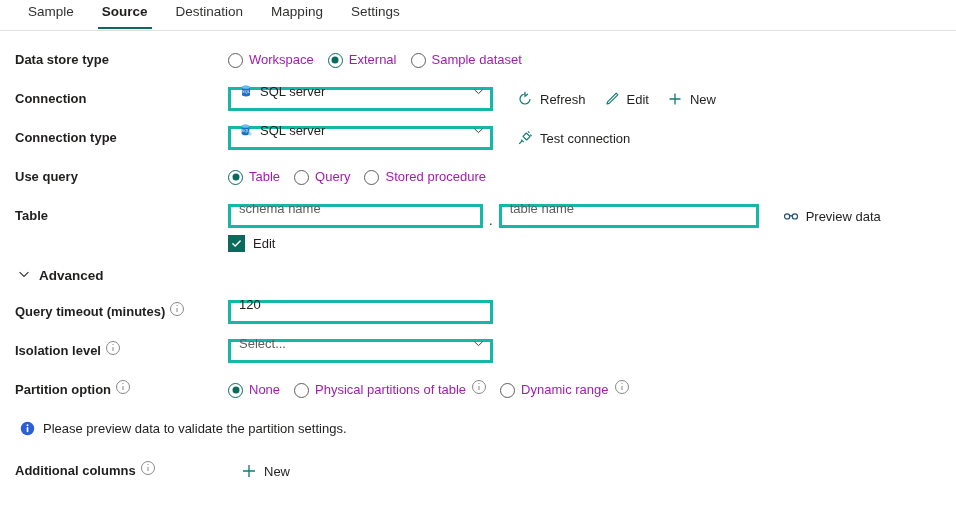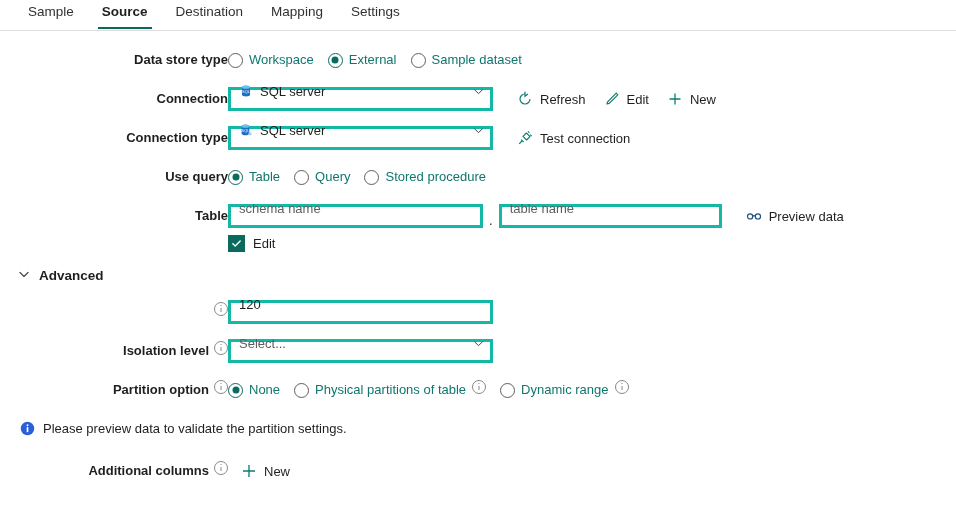--- a/index.html
+++ b/index.html
@@ -63,21 +63,20 @@
   .label {
     width: 213px;
     flex: 0 0 213px;
     font-weight: bold;
     font-size: 13px;
     color: #201f1e;
     line-height: 16px;
     display: flex;
     align-items: center;
     gap: 5px;
-    justify-content: flex-end;
   }
   .control {
     display: flex;
     align-items: center;
     flex: 1 1 auto;
     min-width: 0;
   }
 
   
   .info-icon {
@@ -117,21 +116,21 @@
     display: flex;
     align-items: center;
     gap: 14px;
   }
   .radio {
     display: flex;
     align-items: center;
     gap: 6px;
     cursor: pointer;
     font-size: 13px;
-    color: #0f766e;
+    color: #a21caf;
     white-space: nowrap;
   }
   .radio .dot {
     width: 15px;
     height: 15px;
     border-radius: 50%;
     border: 1px solid #605e5c;
     box-sizing: border-box;
     flex: 0 0 auto;
     position: relative;
@@ -191,21 +190,21 @@
     flex: 0 0 auto;
     width: 11px;
     height: 11px;
   }
   .chev svg { display: block; }
 
   .textinput {
     width: 265px;
   }
   .textinput.schema { width: 255px; }
-  .textinput.table { width: 223px; }
+  .textinput.table { width: 260px; }
 
   .dot-sep {
     margin: 0 6px 0 6px;
     color: #201f1e;
     font-size: 13px;
     transform: translateY(4px);
   }
 
   
   .sqlicon {
@@ -487,20 +486,21 @@
     <span>
       <svg viewBox="0 0 12 12" width="12" height="12">
           <path d="M1.6 4.2 L6 8.4 L10.4 4.2" fill="none" stroke="#323130" stroke-width="1.1"></path>
         </svg>
     </span>
     <span class="stitle">Advanced</span>
   </div>
 
   <div class="row">
     <div class="label">
+      <span>Query timeout (minutes)</span>
       <span class="info-icon"></span>
     </div>
     <div class="control">
       <div class="field textinput">
         <span class="val">120</span>
       </div>
     </div>
   </div>
 
   <div class="row">

